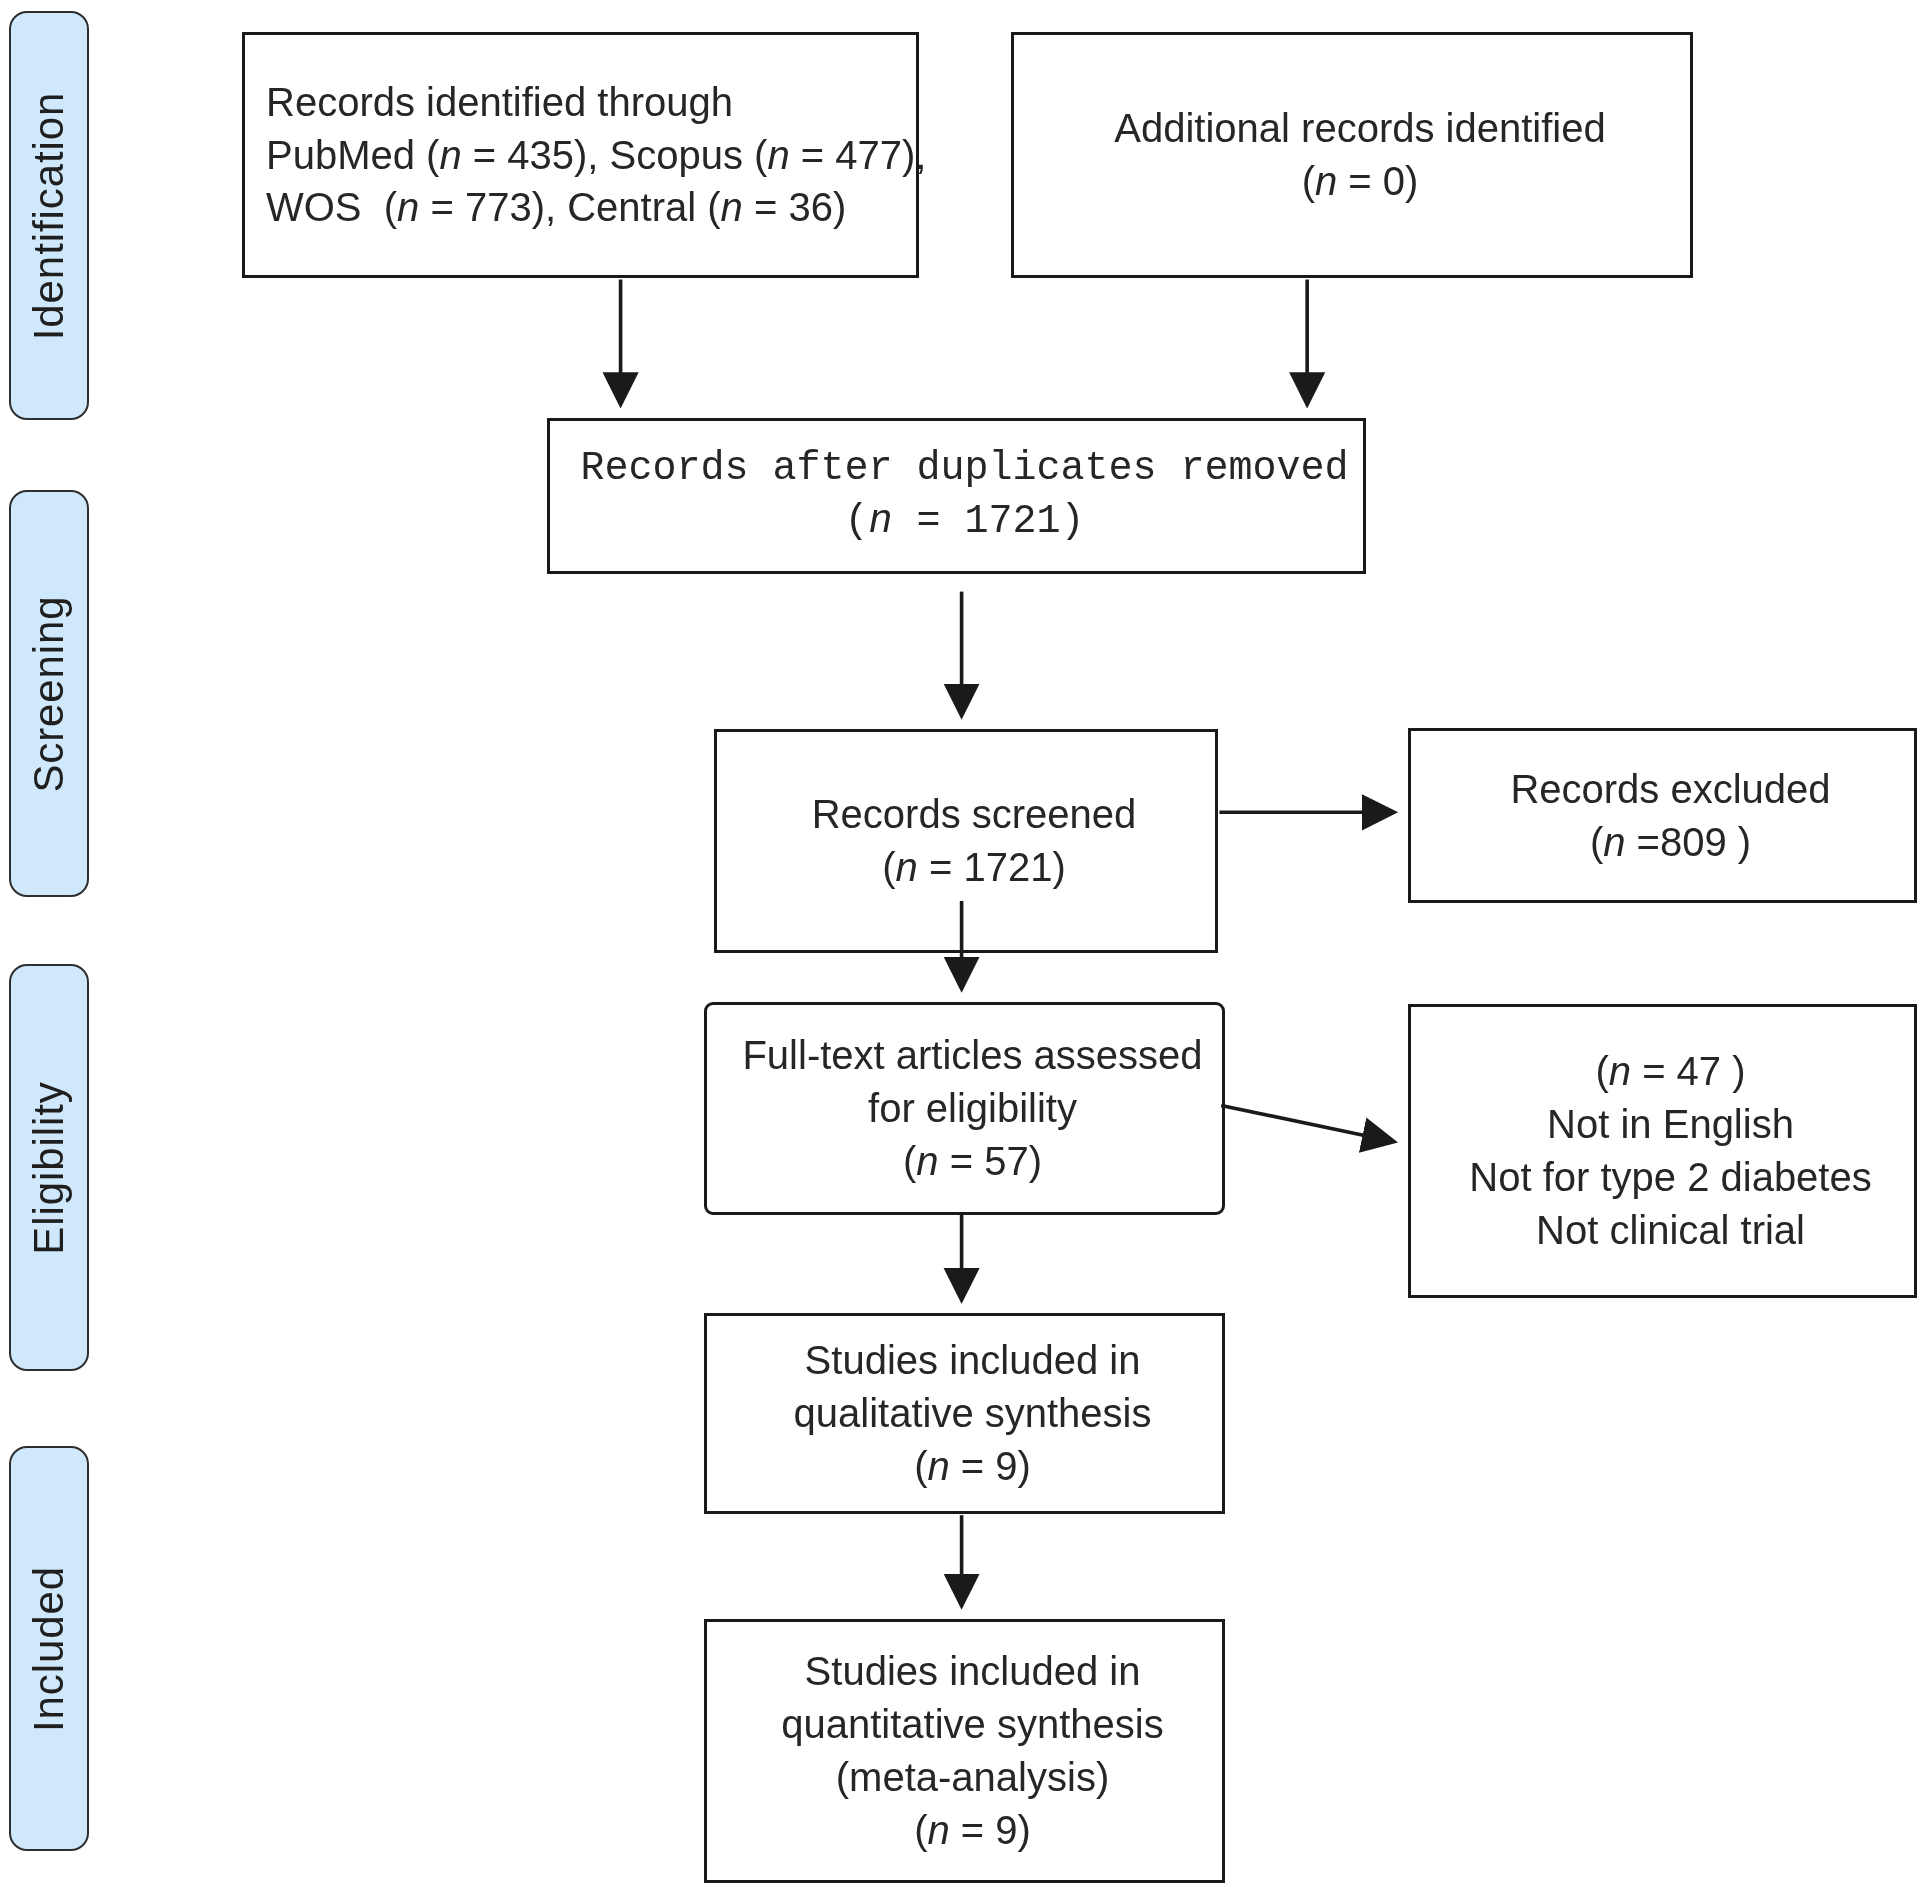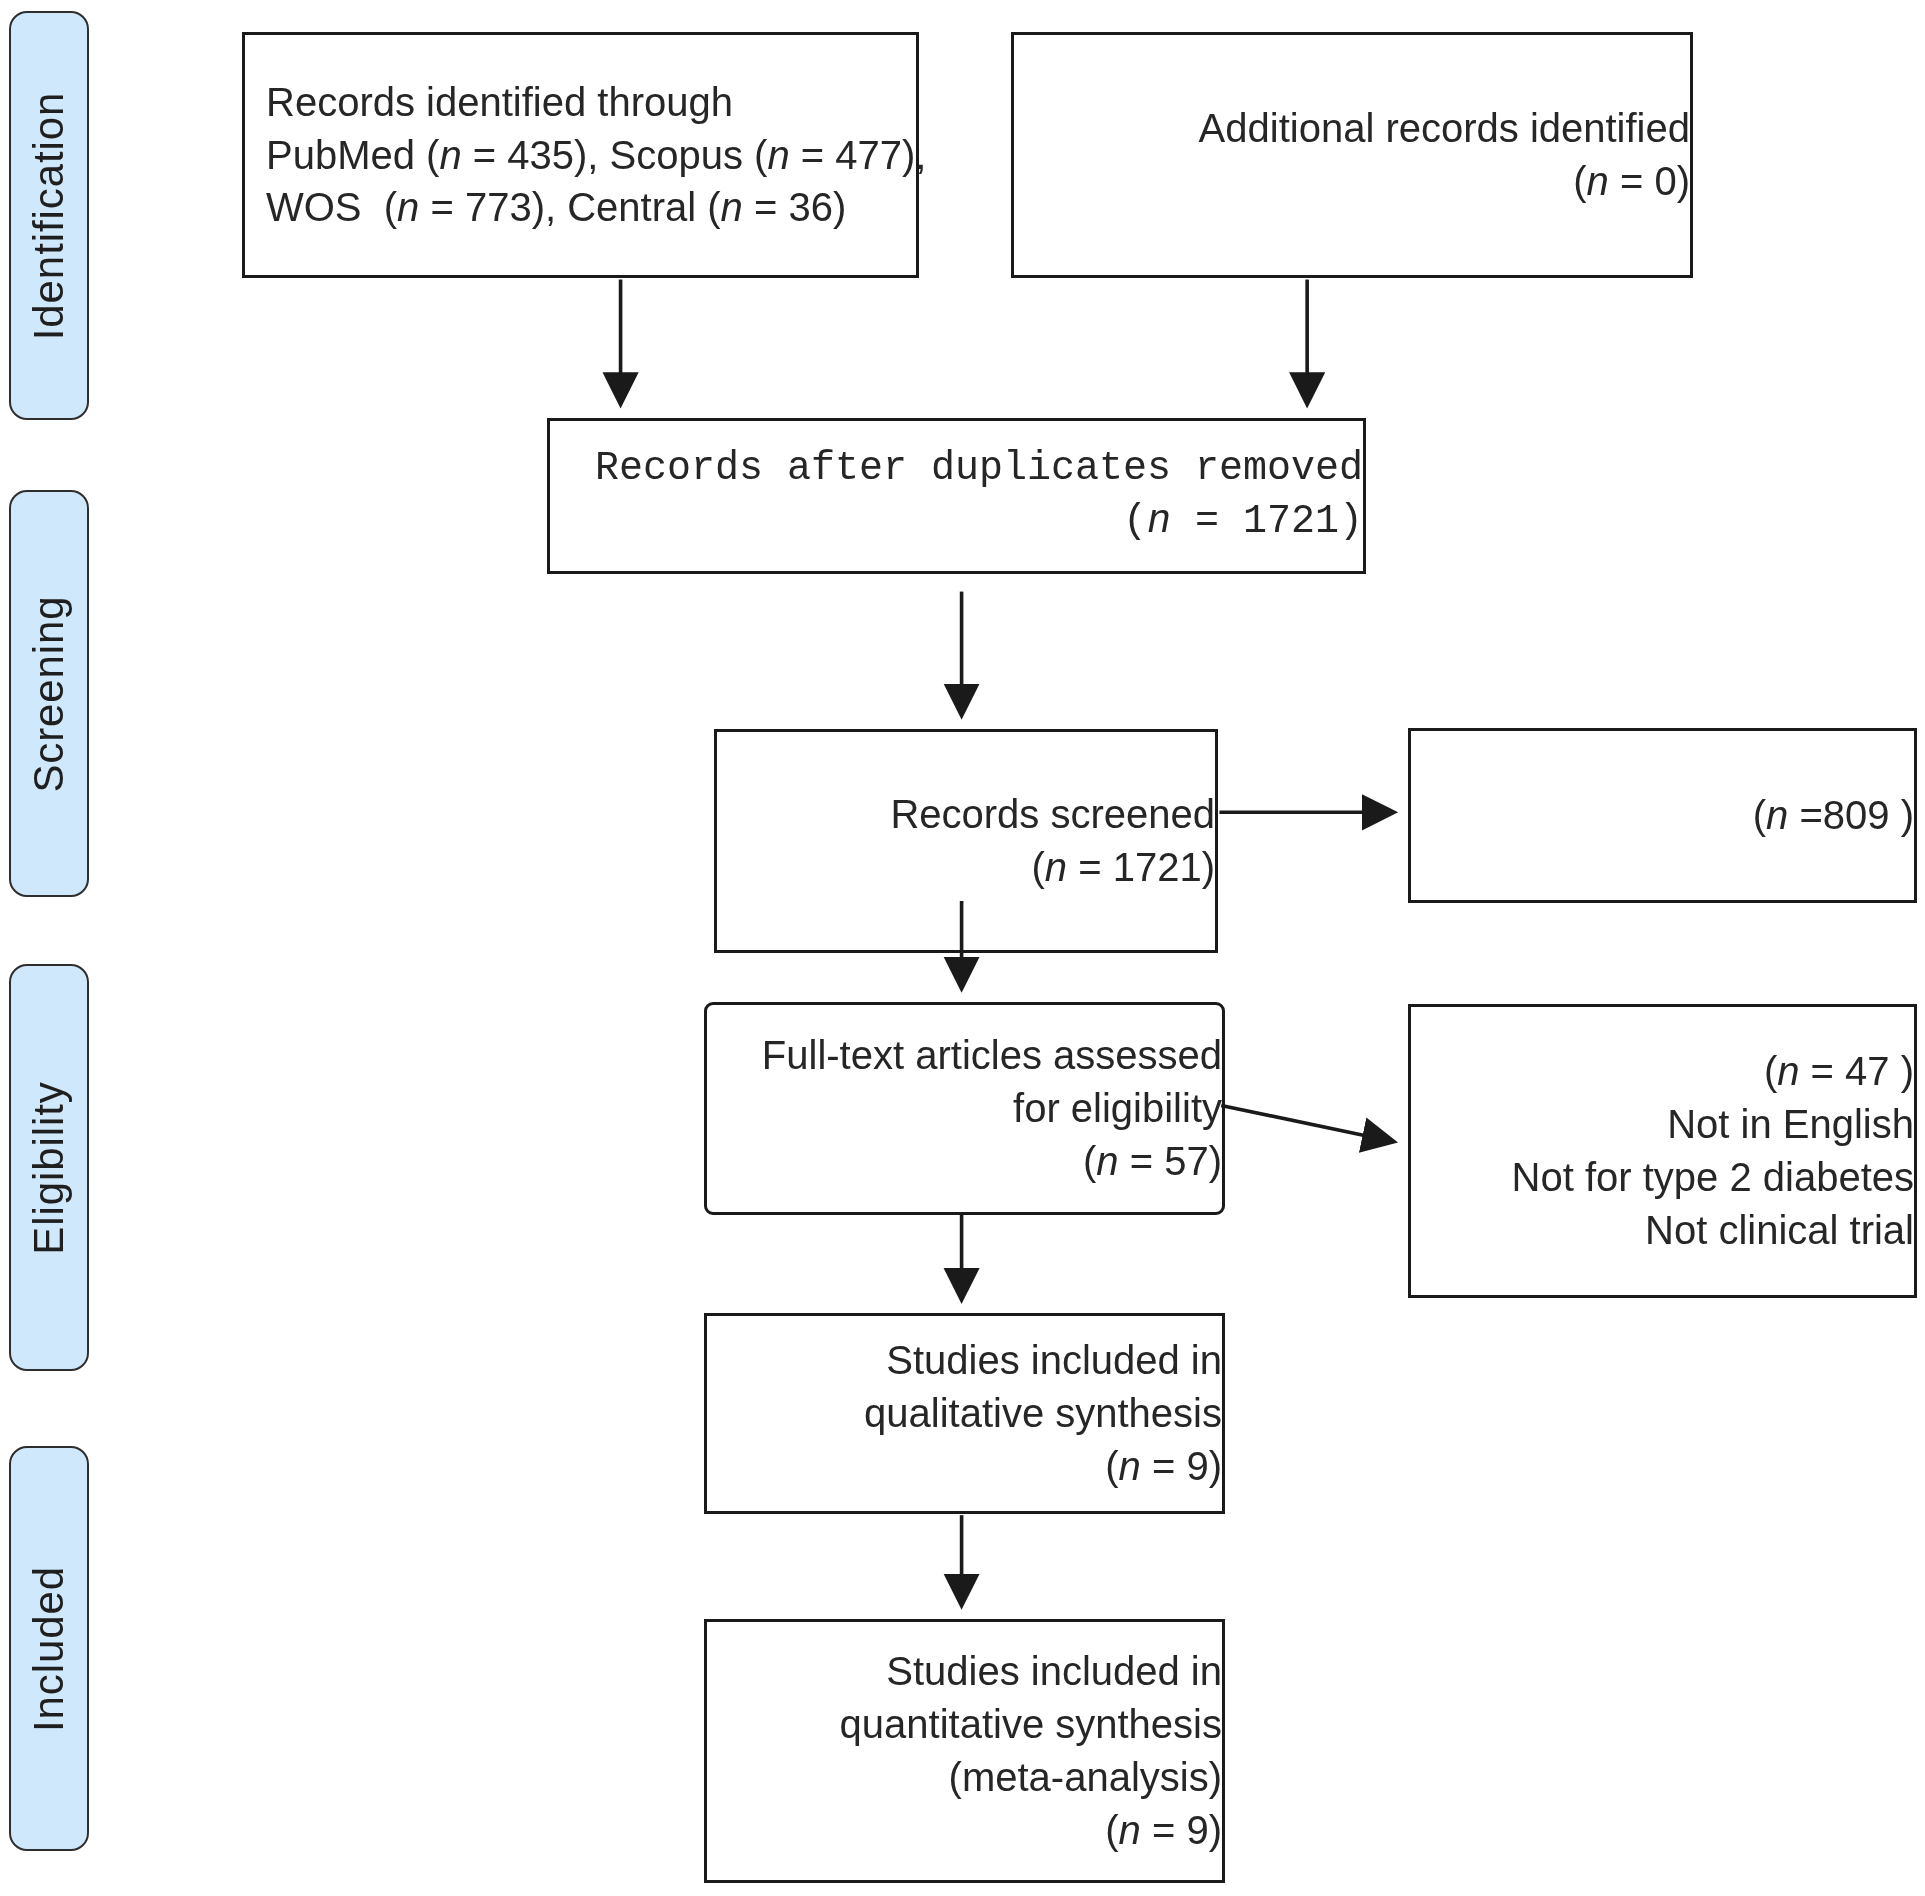--- a/index.html
+++ b/index.html
@@ -38,21 +38,21 @@
   .box{
     position:absolute;
     background:#ffffff;
     border:3.6px solid var(--box-border);
     box-sizing:border-box;
     display:flex;flex-direction:column;justify-content:center;
     font-size:40px;
     line-height:1.32;
     overflow:visible;
   }
-  .box.center{align-items:flex-end;text-align:center;padding-left:16px;}
+  .box.center{align-items:center;text-align:center;padding-left:16px;}
   .box.left{align-items:flex-start;text-align:left;padding-left:21px;}
   .box .line{white-space:pre;}
   .box i{font-style:italic;}
   
   svg.arrows{position:absolute;left:0;top:0;pointer-events:none;}
 </style>
 </head>
 <body>
 
 <div class="canvas">
@@ -85,20 +85,21 @@
       <div class="line">Records after duplicates removed</div>
       <div class="line">(<i>n</i> = 1721)</div>
     </div>
 
   <div class="box center" style="left:714px;top:729px;width:504px;height:224px;">
       <div class="line">Records screened</div>
       <div class="line">(<i>n</i> = 1721)</div>
     </div>
 
   <div class="box center" style="left:1408px;top:728px;width:509px;height:175px;">
+      <div class="line">Records excluded</div>
       <div class="line">(<i>n</i> =809 )</div>
     </div>
 
   <div class="box center" style="left:704px;top:1002px;width:521px;height:213px;border-radius:9px;">
       <div class="line">Full-text articles assessed</div>
       <div class="line">for eligibility</div>
       <div class="line">(<i>n</i> = 57)</div>
     </div>
 
   <div class="box center" style="left:1408px;top:1004px;width:509px;height:294px;">

